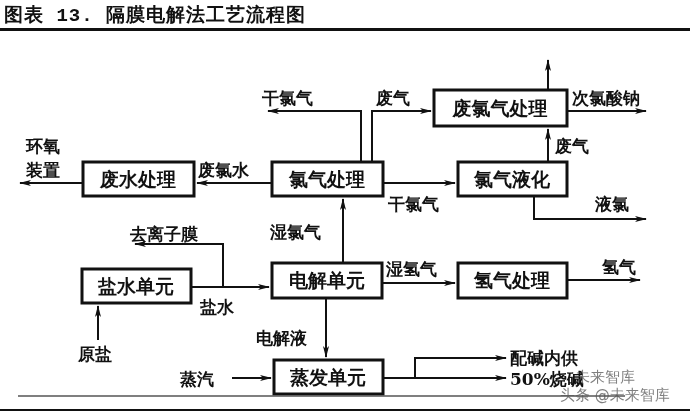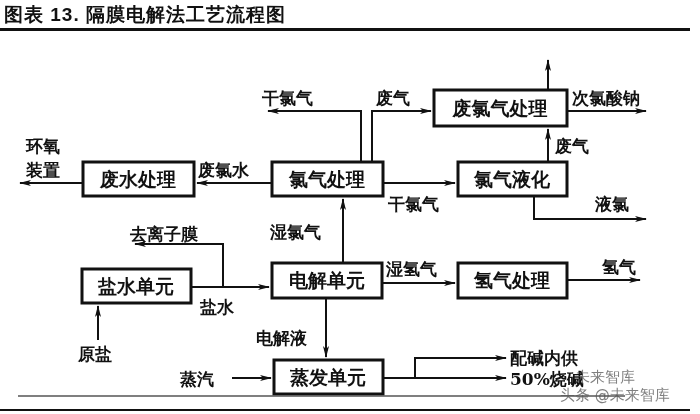--- a/index.html
+++ b/index.html
@@ -1,18 +1,18 @@
 <!DOCTYPE html>
 <html><head>
 <meta charset="utf-8">
 <style>
   html, body { margin: 0; padding: 0; background: #ffffff; }
   body { width: 700px; height: 414px; position: relative; overflow: hidden;
          font-family: "DejaVu Serif", "Liberation Serif", serif; color: #111; }
-  .title { position: absolute; left: 4px; top: 2px; font-family: Liberation Sans, sans-serif;
+  .title { position: absolute; left: 4px; top: 2px; font-family: Liberation Mono, monospace;
            font-weight: bold; font-size: 19px; letter-spacing: 1px; color: #111; }
   .rule-top { position: absolute; left: 0; top: 28px; width: 690px; height: 3px; background: #111; }
   .rule-bottom { position: absolute; left: 0; top: 409px; width: 690px; height: 2px; background: #111; }
   svg { position: absolute; left: 0; top: 0; }
   .box-label { font-size: 19px; font-weight: bold; fill: #111; font-family: "DejaVu Serif", "Liberation Serif", serif; }
   .flow-label { font-size: 17px; font-weight: bold; fill: #111; font-family: "DejaVu Serif", "Liberation Serif", serif; }
   .watermark { font-size: 15px; fill: #555; opacity: 0.75; font-family: "DejaVu Sans", "Liberation Sans", sans-serif; }
 </style>
 </head>
 <body>

